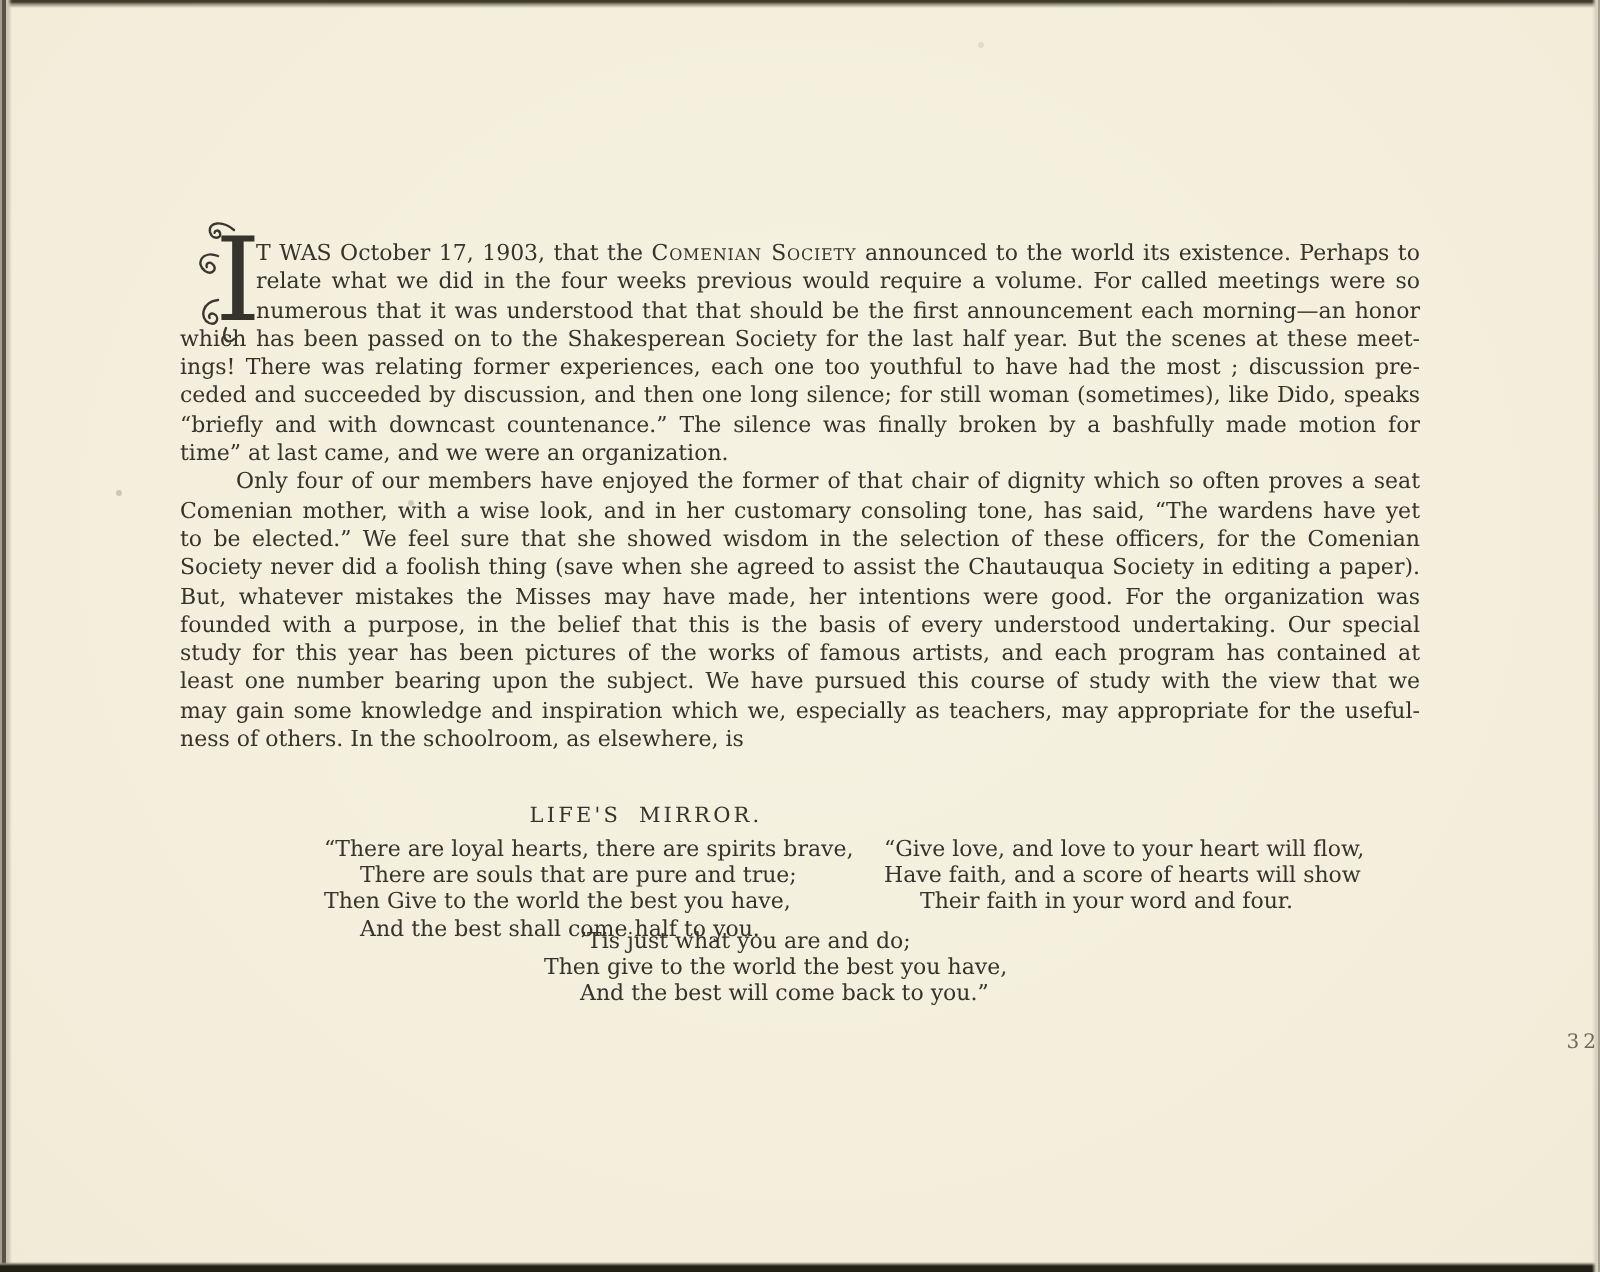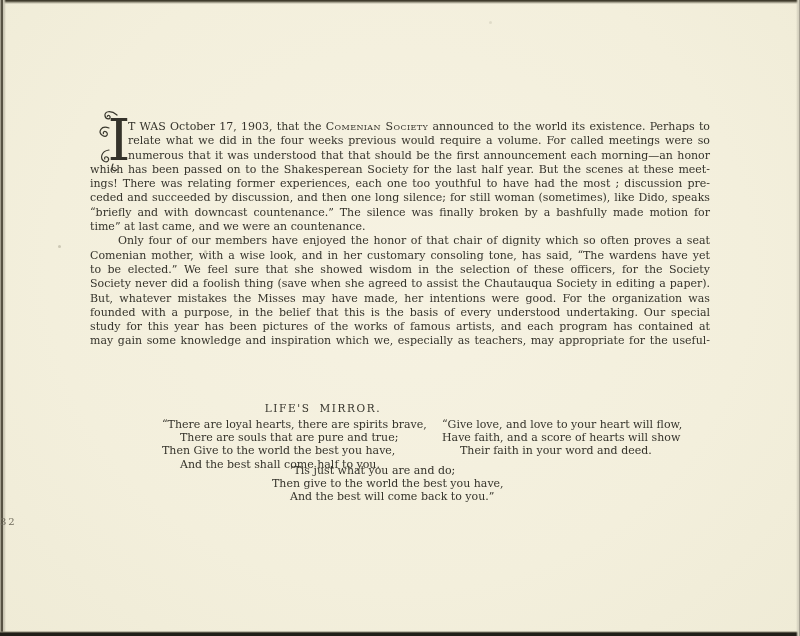--- a/index.html
+++ b/index.html
@@ -42,21 +42,21 @@
     position:absolute; top:402px; left:0; width:646px; text-align:center;
     font-size:10.5px; letter-spacing:1.6px; word-spacing:4px;
   }
   .stanza { position:absolute; font-size:11px; line-height:13.2px; }
   .stanza-left   { left:162px; top:418px; }
   .stanza-right  { left:442px; top:418px; }
   .stanza-center { left:272px; top:464px; }
   .pline.indent  { padding-left:18px; }
 
   .page-number {
-    position:absolute; top:516px; left:0; width:800px; text-align:left;
+    position:absolute; top:516px; left:0; width:800px; text-align:right;
     font-size:10px; letter-spacing:2px; color:#6e6a5b;
   }
 </style>
 </head>
 <body>
 
 <div class="page">
   <div class="edge-top"></div>
   <div class="edge-left"></div>
   <div class="edge-bottom"></div>
@@ -79,46 +79,48 @@
 
   <div class="body-text">
       <div>
         <div class="bline dropcap-indent"><span>T WAS October 17, 1903, that the </span><span class="sc">Comenian Society</span><span> announced to the world its existence. Perhaps to</span></div>
         <div class="bline dropcap-indent">relate what we did in the four weeks previous would require a volume. For called meetings were so</div>
         <div class="bline dropcap-indent">numerous that it was understood that that should be the first announcement each morning—an honor</div>
         <div class="bline">which has been passed on to the Shakesperean Society for the last half year. But the scenes at these meet-</div>
         <div class="bline">ings! There was relating former experiences, each one too youthful to have had the most ; discussion pre-</div>
         <div class="bline">ceded and succeeded by discussion, and then one long silence; for still woman (sometimes), like Dido, speaks</div>
         <div class="bline">“briefly and with downcast countenance.” The silence was finally broken by a bashfully made motion for</div>
-        <div class="bline last">time” at last came, and we were an countenance.</div>
+        <div class="bline last">time” at last came, and we were an organization.</div>
       </div>
       <div>
-        <div class="bline first-indent">Only four of our members have enjoyed the honor of that chair of dignity which so often proves a seat</div>
+        <div class="bline first-indent">Only four of our members have enjoyed the former of that chair of dignity which so often proves a seat</div>
         <div class="bline">Comenian mother, with a wise look, and in her customary consoling tone, has said, “The wardens have yet</div>
-        <div class="bline">to be elected.” We feel sure that she showed wisdom in the selection of these officers, for the Society</div>
+        <div class="bline">to be elected.” We feel sure that she showed wisdom in the selection of these officers, for the Comenian</div>
         <div class="bline">Society never did a foolish thing (save when she agreed to assist the Chautauqua Society in editing a paper).</div>
         <div class="bline">But, whatever mistakes the Misses may have made, her intentions were good. For the organization was</div>
         <div class="bline">founded with a purpose, in the belief that this is the basis of every understood undertaking. Our special</div>
         <div class="bline">study for this year has been pictures of the works of famous artists, and each program has contained at</div>
+        <div class="bline">least one number bearing upon the subject. We have pursued this course of study with the view that we</div>
         <div class="bline">may gain some knowledge and inspiration which we, especially as teachers, may appropriate for the useful-</div>
+        <div class="bline last">ness of others. In the schoolroom, as elsewhere, is</div>
       </div>
     </div>
 
   <div class="poem-title">LIFE'S MIRROR.</div>
 
   <div class="stanza stanza-left">
       <div class="pline">“There are loyal hearts, there are spirits brave,</div>
       <div class="pline indent">There are souls that are pure and true;</div>
       <div class="pline">Then Give to the world the best you have,</div>
       <div class="pline indent">And the best shall come half to you.</div>
     </div>
   <div class="stanza stanza-right">
       <div class="pline">“Give love, and love to your heart will flow,</div>
       <div class="pline">Have faith, and a score of hearts will show</div>
-      <div class="pline indent">Their faith in your word and deed.</div>
+      <div class="pline indent">Their faith in your word and four.</div>
     </div>
   <div class="stanza stanza-center">
       <div class="pline indent">’Tis just what you are and do;</div>
       <div class="pline">Then give to the world the best you have,</div>
       <div class="pline indent">And the best will come back to you.”</div>
     </div>
 
   <div class="page-number">32</div>
 </div>
 

